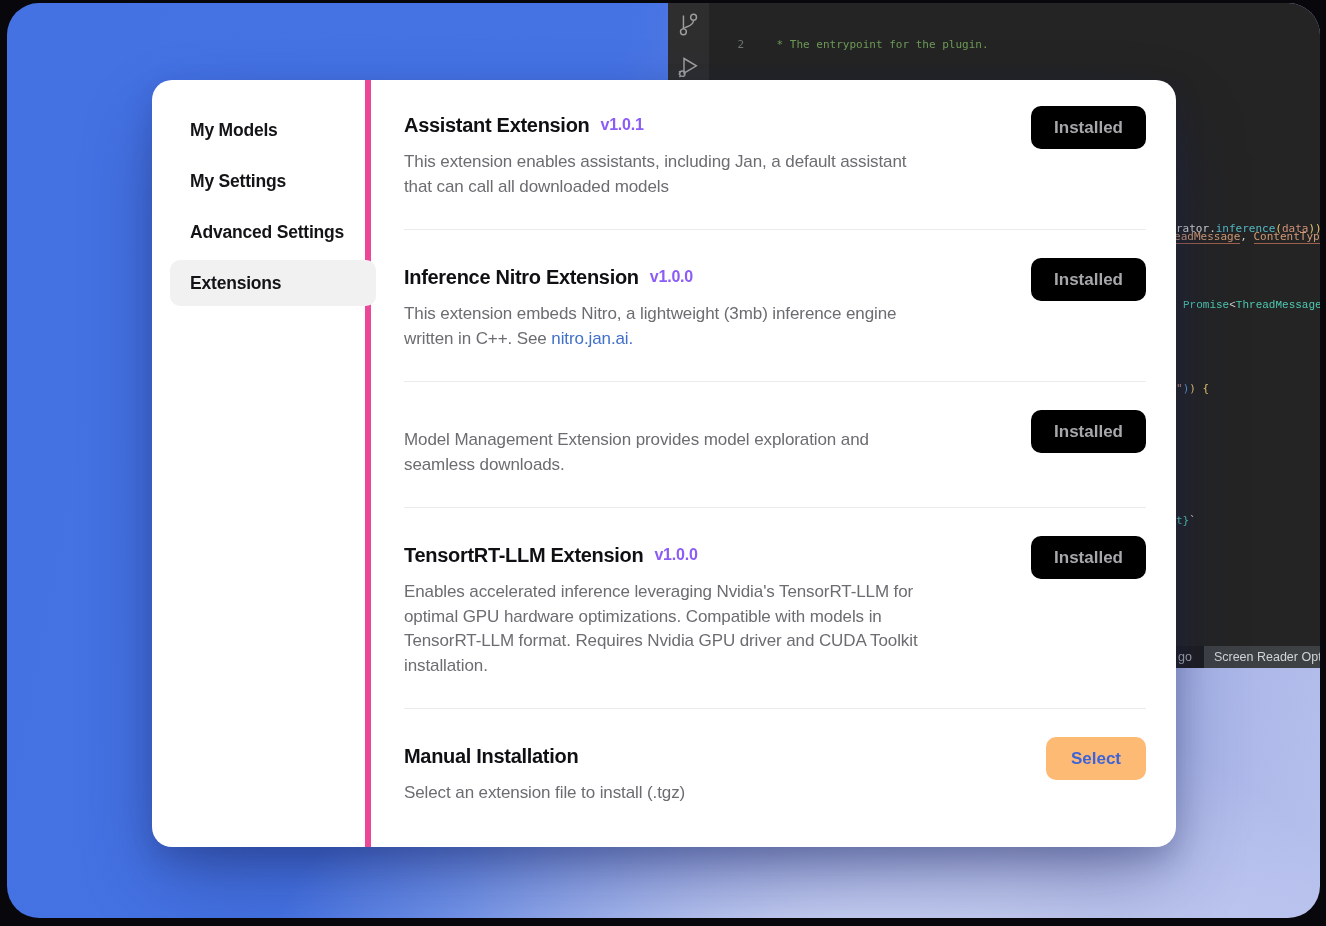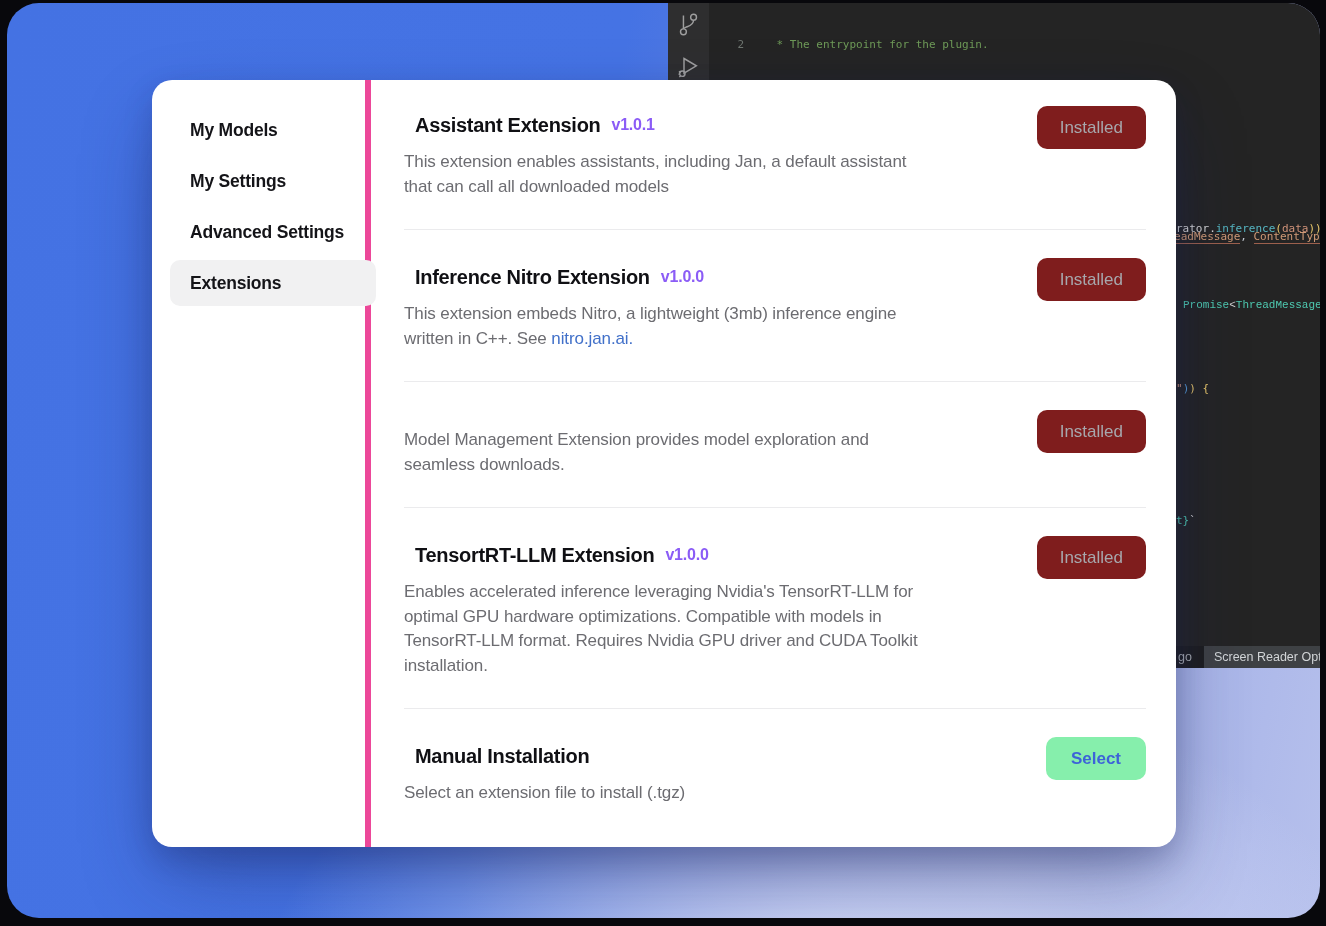--- a/index.html
+++ b/index.html
@@ -83,35 +83,35 @@
   }
   .side-item.active { background:#f1f1f2; }
 
   .modal-content { flex:1; padding:30px 30px 0 33px; }
   .row {
     display:flex; justify-content:space-between; align-items:flex-start;
     padding:34px 0 30px; border-bottom:1px solid #ebebed; position:relative;
   }
   .row.first { padding-top:2px; }
   .row.last { border-bottom:none; padding-bottom:22px; }
-  .row-title { display:flex; align-items:center; line-height:26px;margin-left:11px; }
+  .row-title { display:flex; align-items:center; line-height:26px; }
   .ext-name { font-size:20px; font-weight:700; color:#101014; letter-spacing:-0.3px; }
   .ext-version { font-size:16px; font-weight:700; color:#8b5cf6; margin-left:11px; letter-spacing:-0.2px; }
   .row-desc {
     margin-top:12px; max-width:620px; font-size:17px; line-height:24.5px;
     color:#6c6c71; letter-spacing:-0.1px; white-space:pre-line;
   }
   .row-desc a { color:#4170c9; text-decoration:none; }
 
   .btn {
     border:none; height:43px; border-radius:10px; margin-top:-6px; flex-shrink:0;
     font-family:"Liberation Sans",sans-serif; font-size:17px; cursor:pointer;
   }
-  .btn-installed { background:#7f1d1d; color:#a7a7ac; font-weight:400; padding:0 23px; }
-  .btn-select { background:#86efac; color:#3d63d8; font-weight:700; padding:0 25px; }
+  .btn-installed { background:#000000; color:#a7a7ac; font-weight:700; padding:0 23px; }
+  .btn-select { background:#fdba74; color:#3d63d8; font-weight:700; padding:0 25px; }
 </style>
 </head>
 <body>
 
 <div class="canvas">
 
   <div class="editor">
 
     <div class="activity-bar">
       <div class="activity-icon">

